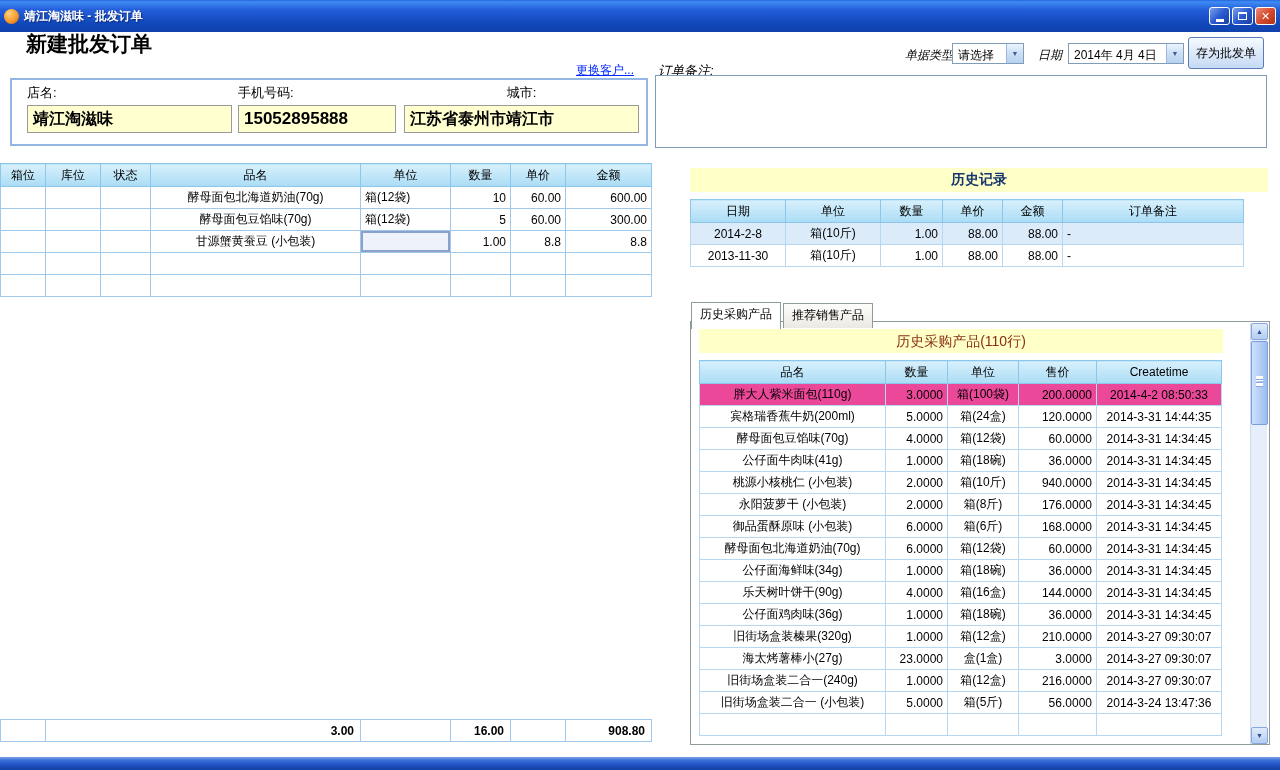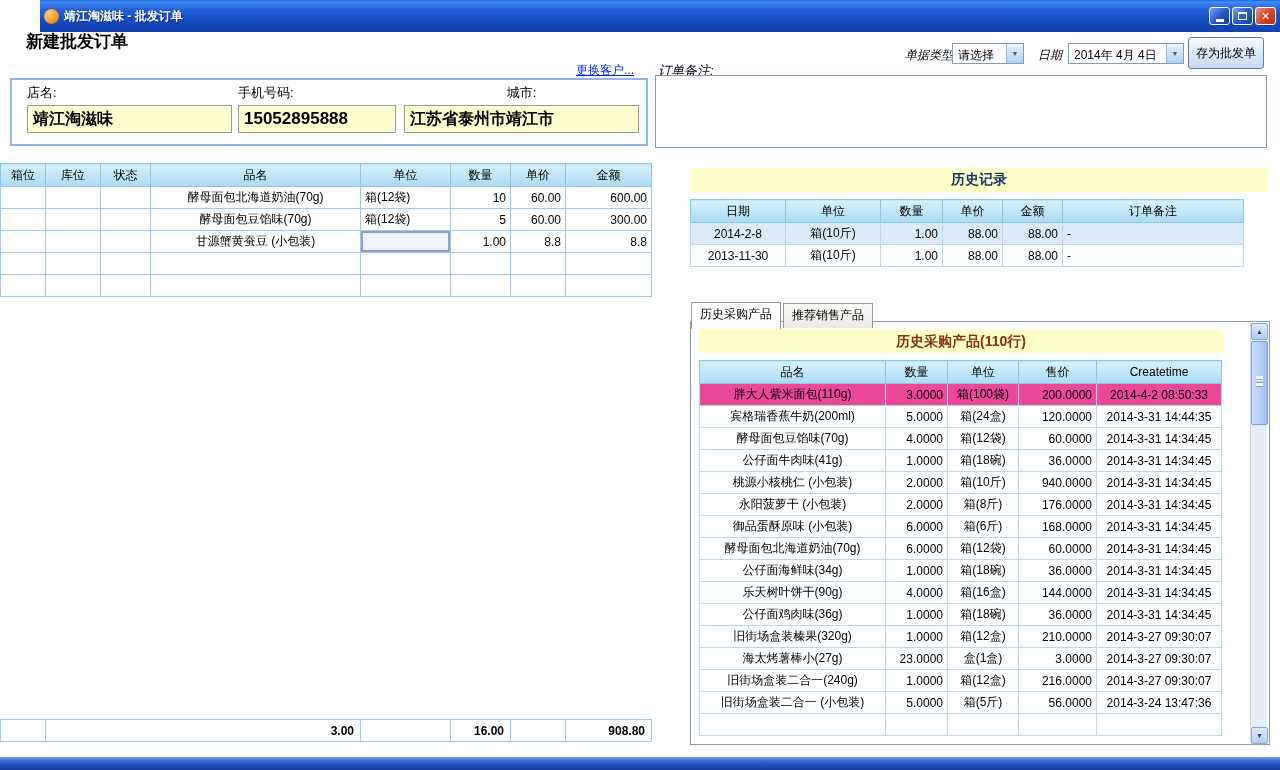--- a/index.html
+++ b/index.html
@@ -5,35 +5,35 @@
   * { margin:0; padding:0; box-sizing:border-box; }
   html,body { background:#ffffff; }
   .window {
     position:relative; width:1280px; height:770px; background:#fff;
     font-family:"Liberation Sans","DejaVu Sans",sans-serif; overflow:hidden;
   }
   
   .titlebar {
     position:absolute; left:0; top:0; right:0; height:22px;
     background:linear-gradient(180deg,#2567df 0%,#3f8cf3 6%,#245edb 30%,#1148bb 72%,#1141ad 100%);
-    display:flex; align-items:center; padding:16px 4px;margin-left:40px;
+    display:flex; align-items:center; padding:16px 4px;
   }
   .title-icon { width:15px; height:15px; border-radius:50%;
     background:radial-gradient(circle at 35% 30%,#ffd27a,#f79b2e 55%,#c25d00);
     margin-right:5px; flex:0 0 auto; }
   .title-text { color:#fff; font-weight:bold; font-size:12px; text-shadow:1px 1px 1px #0a2a7a; flex:1; }
   .win-btns { display:flex; gap:2px; }
   .win-btn { width:21px; height:18px; border:1px solid #fff; border-radius:3px;
     display:flex; align-items:center; justify-content:center; color:#fff; font-size:11px; font-weight:bold; cursor:default; }
   .win-btn.minb,.win-btn.maxb { background:linear-gradient(135deg,#7ba1ea,#2a5ad0 50%,#1a3f9f); }
   .win-btn.closeb { background:linear-gradient(135deg,#ee9180,#d94f33 45%,#b03015); }
   .min-glyph { width:8px; height:3px; background:#fff; margin-top:9px; }
   .max-glyph { width:9px; height:8px; border:1px solid #fff; border-top:2px solid #fff; }
   
-  .page-title { position:absolute; left:26px; top:30px; font-size:17px; font-weight:bold; color:#000; }
+  .page-title { position:absolute; left:26px; top:30px; font-size:21px; font-weight:bold; color:#000; }
   .lbl { position:absolute; font-size:12px; color:#000;font-style:italic; }
   .doc-type-label { left:905px; top:47px; }
   .date-label { left:1038px; top:47px; }
   .remark-label { left:658px; top:62px; font-size:13px; }
   .combo { position:absolute; height:21px; border:1px solid #7f9db9; background:#fff; display:flex; align-items:stretch; font-size:12px; }
   .combo-text { padding:3px 5px; flex:1; white-space:nowrap; overflow:hidden; }
   .combo-btn { width:17px; background:linear-gradient(180deg,#eef4fd,#cfe0f6 45%,#b7d0f0);
     border-left:1px solid #9cb8dd; display:flex; align-items:center; justify-content:center;
     color:#3a5a9c; font-size:7px; }
   .doc-type-combo { left:952px; top:43px; width:72px; }
@@ -73,21 +73,21 @@
   .hist-table td { border:1px solid #b8d8f2; }
   .hist-table tr.alt td { background:#dcebfa; }
   
   .tabs { position:absolute; left:691px; top:301px; display:flex; align-items:flex-end; z-index:2; font-size:12px; }
   .tab { border:1px solid #919b9c; border-bottom:none; padding:3px 8px 4px 8px; cursor:pointer; white-space:nowrap; }
   .tab.active { background:#fff; position:relative; top:1px; padding-bottom:6px; }
   .tab.inactive { background:linear-gradient(180deg,#fdfdfb,#ece9e2); margin-left:2px; }
   .tab-panel { position:absolute; left:690px; top:321px; width:580px; height:424px;
     border:1px solid #919b9c; background:#fff; overflow:hidden; }
   .purchase-band { position:absolute; left:8px; top:7px; width:524px; height:24px; background:#ffffc8;
-    text-align:center; line-height:24px; font-weight:bold; font-size:14px; color:#8a2f10; }
+    text-align:center; line-height:24px; font-weight:normal; font-size:14px; color:#8a2f10; }
   .purchase-table { position:absolute; left:8px; top:38px; }
   .purchase-table td { border:1px solid #b8d8f2; }
   .purchase-table tr.selected td { background:#ec4899; }
   
   .scrollbar { position:absolute; right:2px; top:1px; width:17px; height:421px;
     background:#e6eefa; border-left:1px solid #cddcf0; }
   .sb-btn { position:absolute; left:0; width:17px; height:17px; border:1px solid #88a8dc; border-radius:2px;
     background:linear-gradient(180deg,#e0ecfc,#b4ccf2); display:flex; align-items:center; justify-content:center;
     font-size:7px; color:#2a4a8a; }
   .sb-up { top:0; } .sb-down { bottom:0; }

